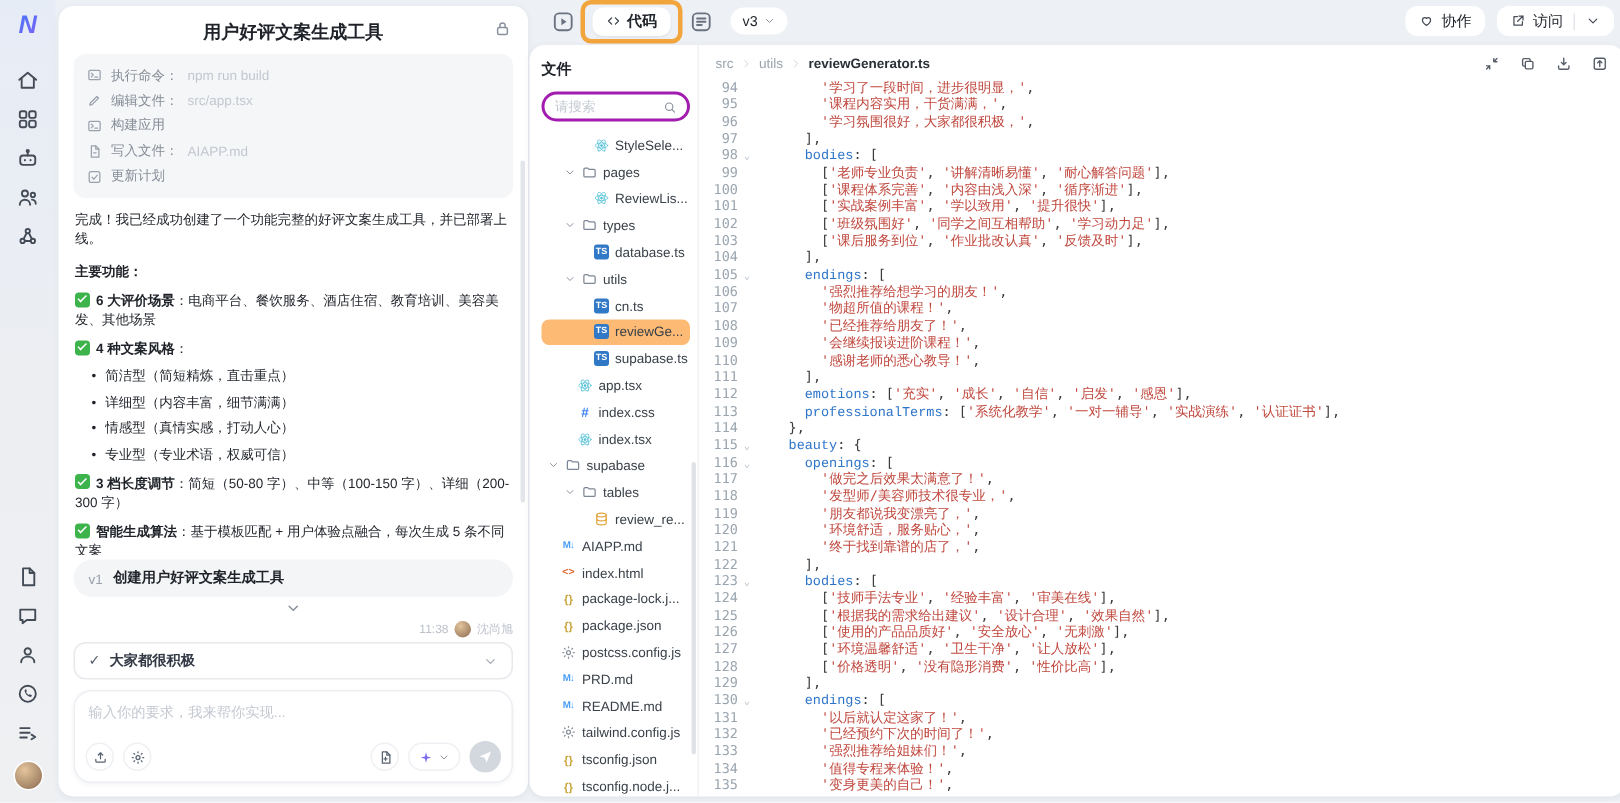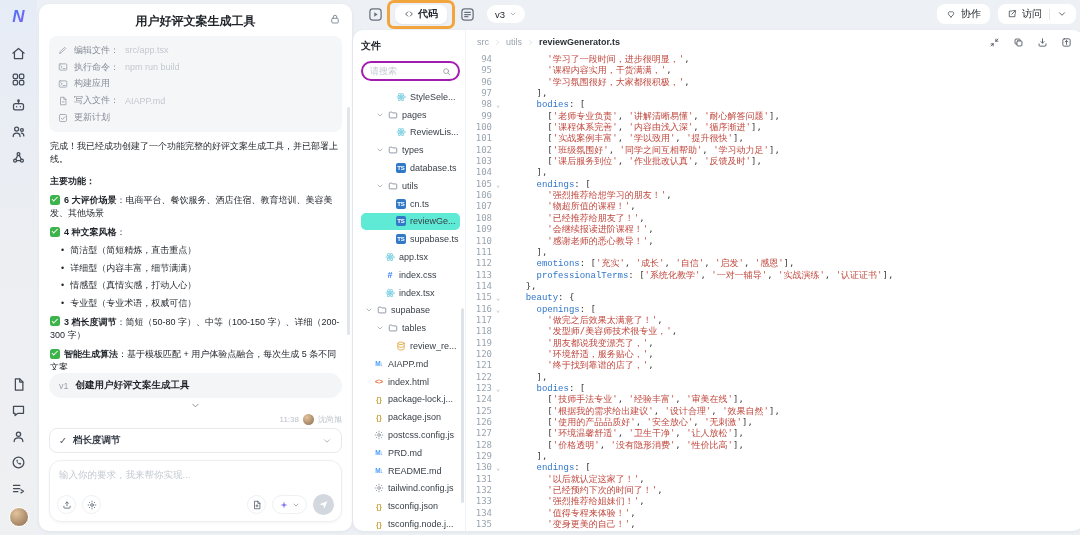--- a/index.html
+++ b/index.html
@@ -70,21 +70,21 @@
   .tb-div{width:1px;height:11px;background:#e3e6ea;margin:0 2px;}
 
   
   .workcard{position:absolute;left:353px;top:30px;width:730px;height:501px;background:#fff;border-radius:10px;box-shadow:0 1px 4px rgba(25,35,55,.06);display:flex;overflow:hidden;}
   .filespanel{width:113px;border-right:1px solid #f0f2f5;padding:8px 5px 6px 8px;box-sizing:border-box;position:relative;flex:none;}
   .filestitle{font-size:10px;font-weight:bold;margin:1px 0 8px;}
   .searchbox{height:20px;border:2px solid #a21caf;border-radius:11px;display:flex;align-items:center;justify-content:space-between;padding:0 7px;color:#c4c9d1;font-size:9px;box-sizing:border-box;}
   .searchbox .ico{width:9px;height:9px;color:#8a919c;}
   .tree{margin-top:7px;font-size:9px;color:#3a4149;}
   .titem{display:flex;align-items:center;height:17.8px;border-radius:5px;gap:4px;white-space:nowrap;overflow:hidden;}
-  .titem.sel{background:#5eead4;}
+  .titem.sel{background:#fdba74;}
   .tchev{width:8px;height:8px;color:#8a919c;flex:none;}
   .fic{width:10px;height:10px;flex:none;display:inline-flex;align-items:center;justify-content:center;}
   .react{color:#52c0d8;}
   .folderic{color:#7d8694;}
   .gearic{color:#8a919c;}
   .dbic{color:#e2a43b;}
   .tsbadge{background:#3178c6;color:#fff;font-size:6px;font-weight:bold;border-radius:2px;line-height:10px;text-align:center;}
   .cssbadge{color:#3b82f6;font-weight:bold;font-size:9px;}
   .mdbadge{color:#4a9df8;font-weight:bold;font-size:6.5px;letter-spacing:-.5px;}
   .htmlbadge{color:#e0662e;font-weight:bold;font-size:7px;}
@@ -189,35 +189,35 @@
         <svg viewBox="0 0 24 24" fill="none" stroke="currentColor" stroke-width="2" stroke-linecap="round" stroke-linejoin="round">
           <rect x="5.5" y="10.5" width="13" height="9.5" rx="2"></rect>
           <path d="M8.5 10.5V8a3.5 3.5 0 0 1 7 0v2.5"></path>
         </svg>
       </span>
   </div>
   <div class="tasks" id="task-list">
       <div class="task">
     <span class="tic ico">
           <svg viewBox="0 0 24 24" fill="none" stroke="currentColor" stroke-width="2" stroke-linecap="round" stroke-linejoin="round">
+            <rect x="3" y="4.5" width="18" height="15" rx="2"></rect>
+            <path d="m7 9 3 3-3 3M12.5 15.5H17"></path>
+          </svg>
+        </span>
+    <span class="tlabel">执行命令：</span>
+    <span class="tvalue">npm run build</span>
+  </div>
+      <div class="task">
+    <span class="tic ico">
+          <svg viewBox="0 0 24 24" fill="none" stroke="currentColor" stroke-width="2" stroke-linecap="round" stroke-linejoin="round">
             <path d="m4.5 19.5.9-3.6L15.8 5.5l2.7 2.7L8.1 18.6l-3.6.9z"></path>
           </svg>
         </span>
     <span class="tlabel">编辑文件：</span>
     <span class="tvalue">src/app.tsx</span>
-  </div>
-      <div class="task">
-    <span class="tic ico">
-          <svg viewBox="0 0 24 24" fill="none" stroke="currentColor" stroke-width="2" stroke-linecap="round" stroke-linejoin="round">
-            <rect x="3" y="4.5" width="18" height="15" rx="2"></rect>
-            <path d="m7 9 3 3-3 3M12.5 15.5H17"></path>
-          </svg>
-        </span>
-    <span class="tlabel">执行命令：</span>
-    <span class="tvalue">npm run build</span>
   </div>
       <div class="task">
     <span class="tic ico">
           <svg viewBox="0 0 24 24" fill="none" stroke="currentColor" stroke-width="2" stroke-linecap="round" stroke-linejoin="round">
             <rect x="3" y="4.5" width="18" height="15" rx="2"></rect>
             <path d="m7 9 3 3-3 3M12.5 15.5H17"></path>
           </svg>
         </span>
     <span class="tlabel">构建应用</span>
     <span class="tvalue"></span>
@@ -287,21 +287,21 @@
         </svg>
       </span>
     </div>
   <div class="meta">
     <span>11:38</span>
     <span class="mavatar"></span>
     <span>沈尚旭</span>
   </div>
   <div class="plan">
     <span class="pmark">✓</span>
-    <span>档长度调节</span>
+    <span>大家都很积极</span>
     <span class="pchev ico">
         <svg viewBox="0 0 24 24" fill="none" stroke="currentColor" stroke-width="2" stroke-linecap="round" stroke-linejoin="round">
           <path d="m6 9 6 6 6-6"></path>
         </svg>
       </span>
   </div>
   <div class="inputbox">
     <div class="placeholder">输入你的要求，我来帮你实现...</div>
     <div class="input-actions">
       <span class="cbtn">

